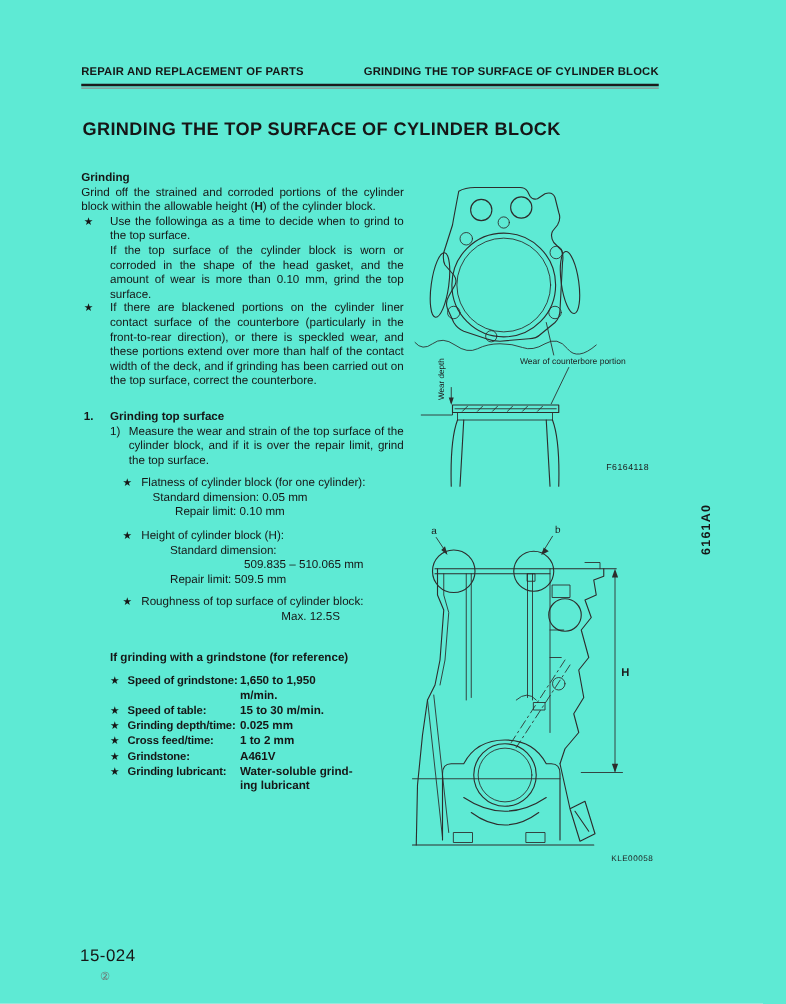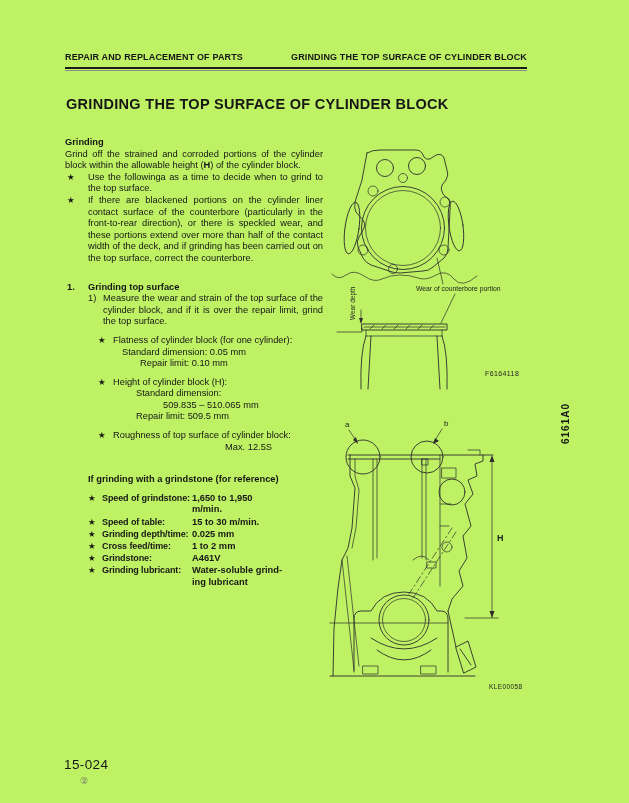--- a/index.html
+++ b/index.html
@@ -1,19 +1,19 @@
 <!DOCTYPE html>
 <html><head>
 <meta charset="utf-8">
 <style>
   * { margin:0; padding:0; box-sizing:border-box; }
   html,body { background:#e8e8e8; }
   .page {
     position:relative; width:629px; height:803px; margin:0 auto;
-    background:#bef264; color:#161616; overflow:hidden;
+    background:#5eead4; color:#161616; overflow:hidden;
     font-family:"Liberation Sans","DejaVu Sans",sans-serif;
   }
   
   .hdr { position:absolute; left:65px; top:52px; width:462px; display:flex; justify-content:space-between; }
   .hdr span { font-size:9px; font-weight:bold; letter-spacing:.15px; white-space:nowrap; }
   .hdr-rule  { position:absolute; left:65px; top:67px; width:462px; height:2px; background:#1b1b1b; }
   .hdr-rule2 { position:absolute; left:65px; top:70px; width:462px; height:1px; background:#8f8f8f; }
   .doc-title { position:absolute; left:66px; top:96px; font-size:14.5px; font-weight:bold; letter-spacing:.3px; white-space:nowrap; }
   
   .col { position:absolute; left:65px; top:137px; width:258px; font-size:9.3px; line-height:11.6px; }
@@ -24,21 +24,21 @@
   .bullet .star { position:absolute; left:2px; top:0; font-size:8.5px; }
   .num-head { position:relative; padding-left:23px; font-weight:bold; margin-top:17px; }
   .num-head .num { position:absolute; left:2px; top:0; }
   .step { position:relative; padding-left:38px; }
   .step .stepnum { position:absolute; left:23px; top:0; }
   .spec { position:relative; padding-left:48px; margin-top:7px; }
   .spec .star { position:absolute; left:33px; top:0; font-size:8.5px; }
   .spec .ln1 { margin-left:9px; }  
   .spec .ln2 { margin-left:27px; }  
   .spec .lnA { margin-left:23px; }
-  .spec .lnB { margin-left:50px; }  
+  .spec .lnB { margin-left:50px;text-align:center; }  
   .spec .lnR { margin-left:112px; } 
   .gs-head { position:relative; padding-left:23px; font-weight:bold; margin-top:21px; }
   .gs-rows { margin-top:7px; }
   .gs-row { position:relative; padding-left:127px; font-weight:bold; margin-bottom:.6px; }
   .gs-row .star { position:absolute; left:23px; top:0; font-size:8.5px; }
   .gs-row .lbl  { position:absolute; left:37px; top:0; width:90px; font-size:9px; letter-spacing:-.1px; white-space:nowrap; }
   .gs-row .v2 { }
   
   .fig1 { position:absolute; left:330px; top:142px; }
   .fig2 { position:absolute; left:325px; top:408px; }
@@ -68,20 +68,21 @@
 
   <div class="col">
 
     <div class="sec-head">Grinding</div>
 
     <div class="just"><span>Grind off the strained and corroded portions of the cylinder block within the allowable height (</span><span class="b">H</span><span>) of the cylinder block.</span></div>
 
     <div class="bullet">
       <span class="star">★</span>
       <div class="just">Use the followinga as a time to decide when to grind to the top surface.</div>
+      <div class="just">If the top surface of the cylinder block is worn or corroded in the shape of the head gasket, and the amount of wear is more than 0.10 mm, grind the top surface.</div>
     </div>
 
     <div class="bullet">
       <span class="star">★</span>
       <div class="just">If there are blackened portions on the cylinder liner contact surface of the counterbore (particularly in the front-to-rear direction), or there is speckled wear, and these portions extend over more than half of the contact width of the deck, and if grinding has been carried out on the top surface, correct the counterbore.</div>
     </div>
 
     <div class="num-head">
       <span class="num">1.</span>
       <span>Grinding top surface</span>

